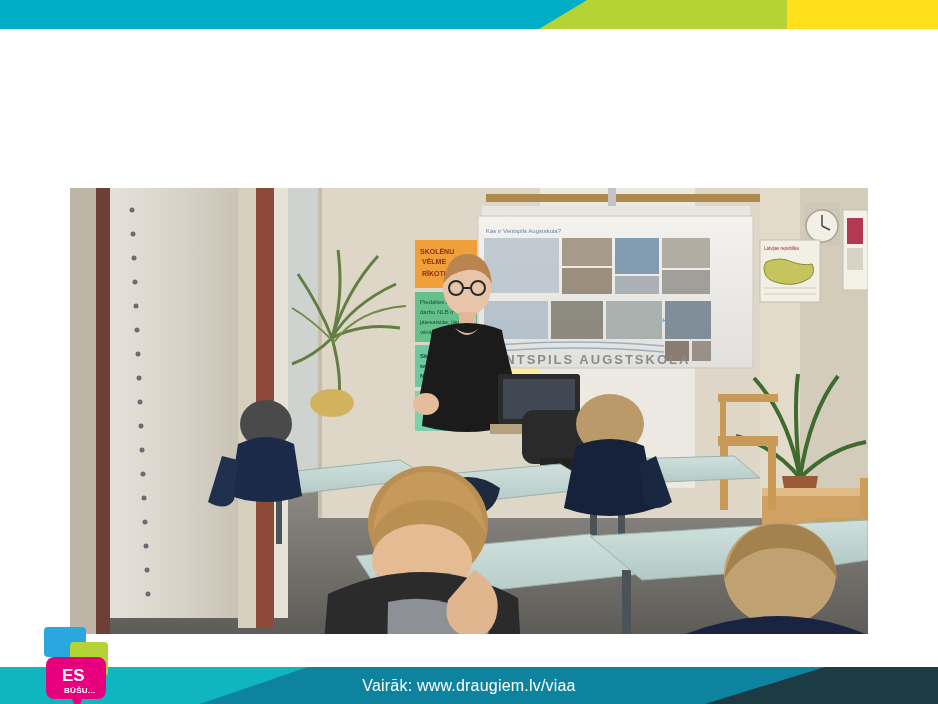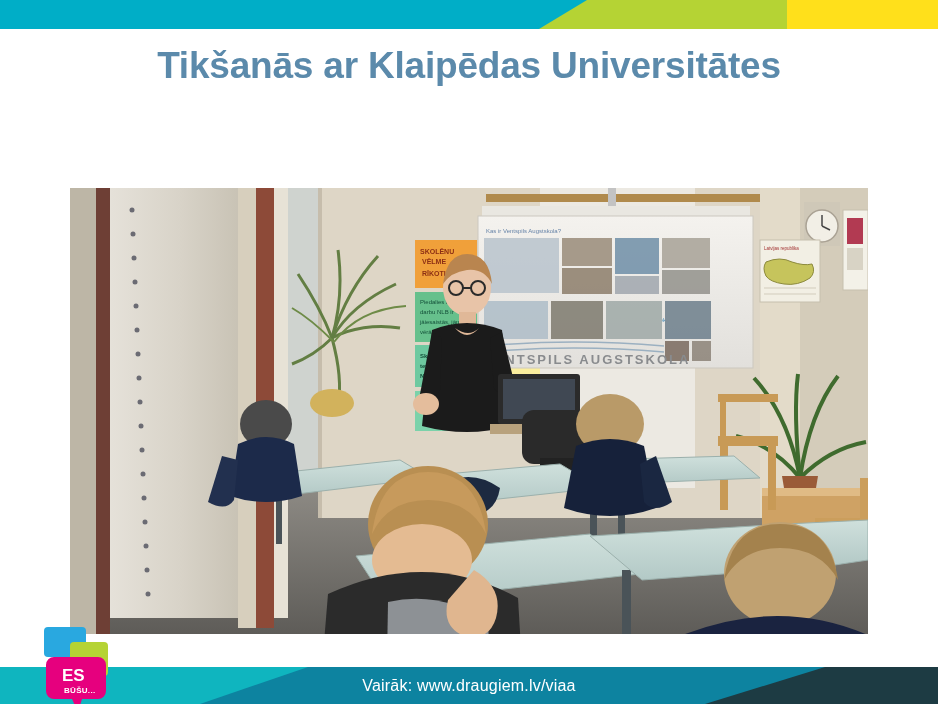--- a/index.html
+++ b/index.html
@@ -113,21 +113,20 @@
 
 <div class="top-bar">
   <svg width="938" height="29" viewBox="0 0 938 29" xmlns="http://www.w3.org/2000/svg">
     <rect x="0" y="0" width="938" height="29" fill="#00aec7"></rect>
     <polygon points="587,0 938,0 938,29 539,29" fill="#b5d334"></polygon>
     <polygon points="787,0 938,0 938,29 787,29" fill="#ffe01b"></polygon>
   </svg>
 </div>
 
 <div class="title-block">
-  <div class="title-line">Tikšanās ar Klaipēdas Universitātes</div>
 </div>
 
 <div class="photo-frame">
   <svg width="798" height="446" viewBox="0 0 798 446" xmlns="http://www.w3.org/2000/svg">
     <defs>
       <linearGradient id="wallGrad" x1="0" y1="0" x2="0" y2="1">
         <stop offset="0%" stop-color="#ddd6c6"></stop>
         <stop offset="100%" stop-color="#cac2b0"></stop>
       </linearGradient>
       <linearGradient id="curtainGrad" x1="0" y1="0" x2="1" y2="0">

